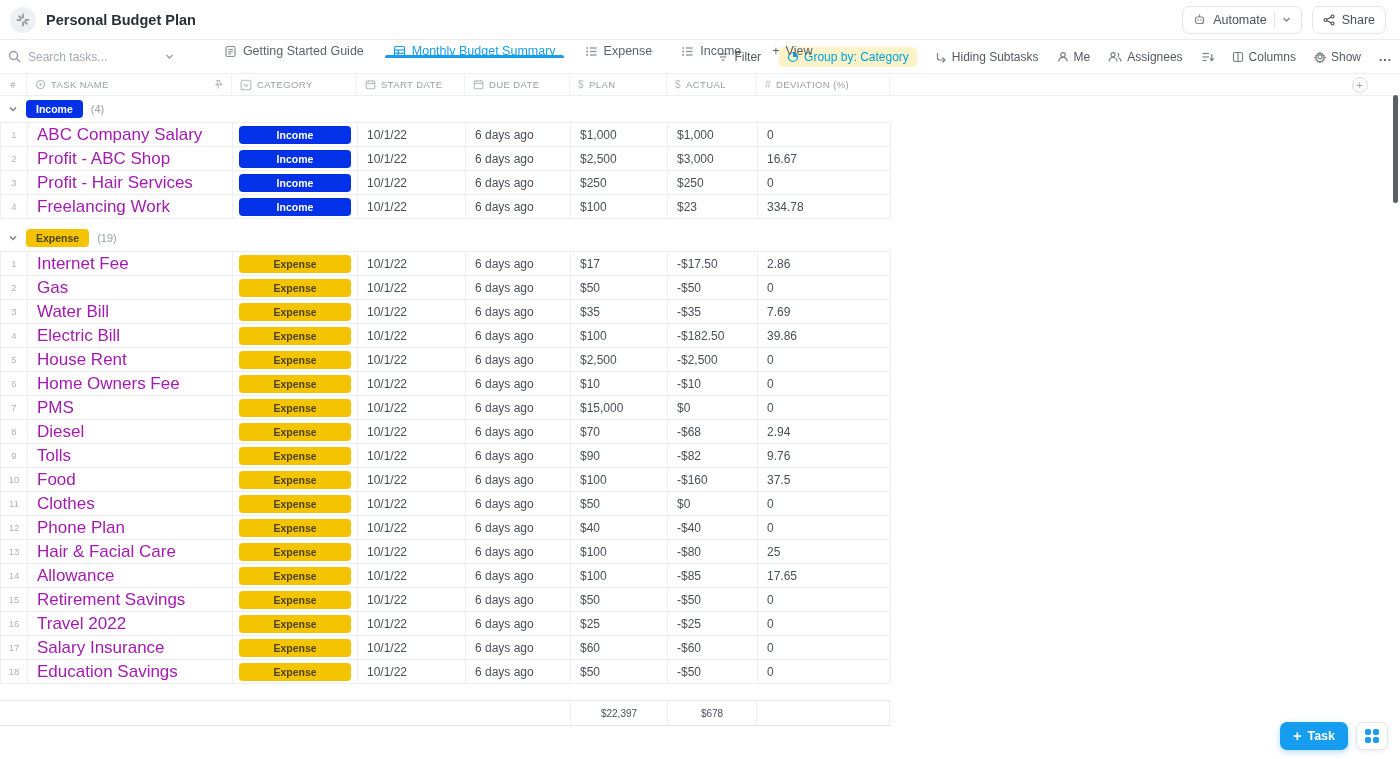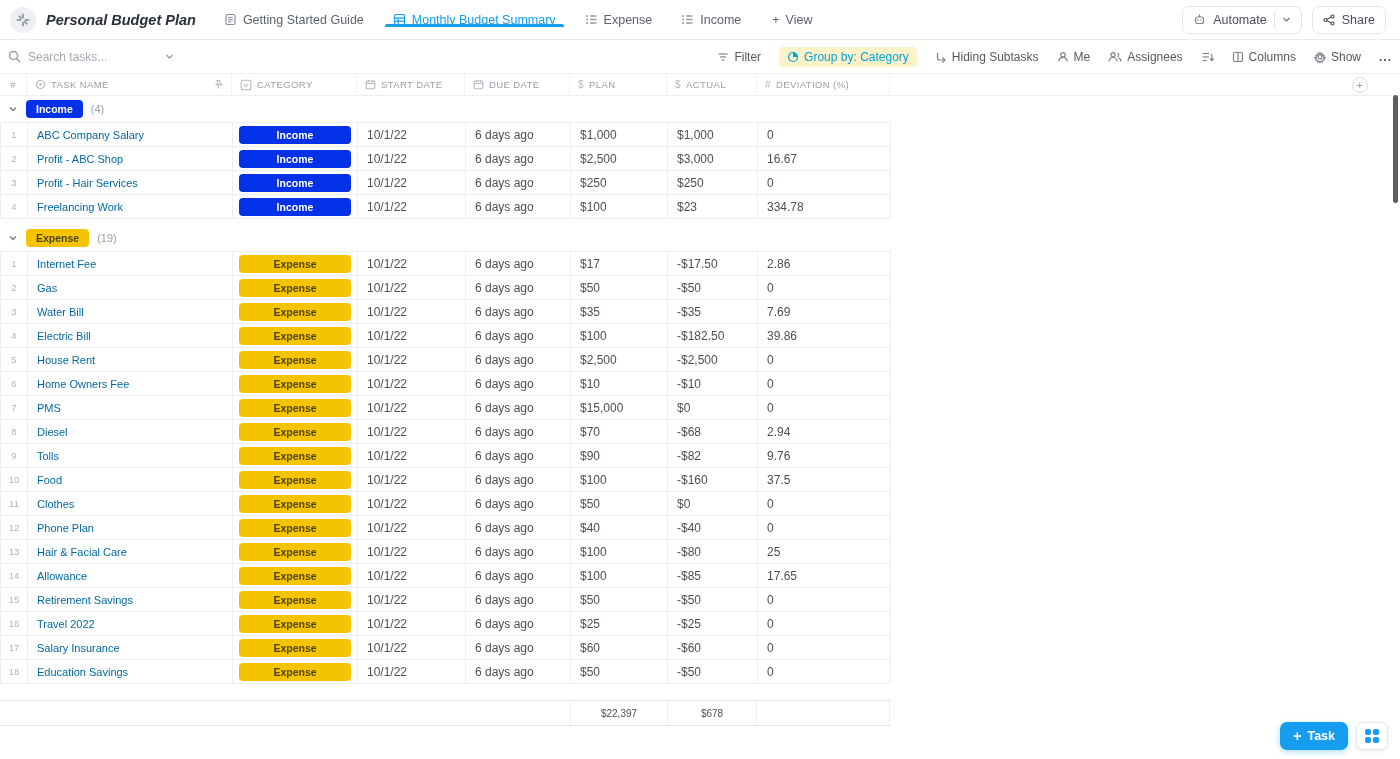--- a/index.html
+++ b/index.html
@@ -1,24 +1,24 @@
 <!DOCTYPE html>
 <html><head>
 <meta charset="utf-8">
 <style>
   * { margin:0; padding:0; box-sizing:border-box; }
   html,body { width:1400px; height:759px; overflow:hidden; background:#fff;
     font-family:"Liberation Sans", sans-serif; color:#3f444c; }
 
   
   .topbar { height:40px; display:flex; align-items:stretch; border-bottom:1px solid #e8eaee; background:#fff; position:relative; }
-  .topbar-left { display:flex; align-items:center; gap:10px; padding:0 14px 0 10px;font-style:italic; }
+  .topbar-left { display:flex; align-items:center; gap:10px; padding:0 14px 0 10px; }
   .app-logo { width:26px; height:26px; border-radius:50%; background:#eef0f3; display:flex; align-items:center; justify-content:center; color:#9aa0a8; font-size:14px; }
   .board-title { font-size:14.5px; font-weight:bold; color:#2b3037; white-space:nowrap; }
-  .tabs { display:flex; align-items:center; }
+  .tabs { display:flex; align-items:flex-start;margin-top:44px; }
   .tab { display:flex; align-items:center; gap:6px; padding:0 14px; font-size:12.5px; color:#5d636c; position:relative; cursor:pointer; }
   .tab .ticon { color:#8b919a; display:flex; }
   .tab.active { color:#169df0; font-weight:normal; }
   .tab.active .ticon { color:#169df0; }
   .tab.active::after { content:""; position:absolute; left:6px; right:6px; bottom:0; height:3px; background:#169df0; border-radius:2px 2px 0 0; }
   .tab-sep { width:1px; background:#e8eaee; margin:11px 0; }
   .add-view { display:flex; align-items:center; gap:6px; padding:0 16px; font-size:12.5px; color:#5d636c; cursor:pointer; }
   .topbar-right { margin-left:auto; display:flex; align-items:center; gap:10px; padding-right:14px; }
   .btn-outline { display:flex; align-items:center; gap:7px; border:1px solid #e3e6ea; border-radius:7px; height:28px; padding:0 10px; font-size:12.5px; color:#4a4f57; background:#fff; cursor:pointer;text-align:center; }
   .btn-outline .divider { width:1px; height:16px; background:#e3e6ea; }
@@ -47,21 +47,21 @@
   .group { margin-bottom:6px; }
   .group-head { height:26px; display:flex; align-items:center; gap:8px; padding-left:8px; }
   .chev { color:#7c828a; display:flex; cursor:pointer; }
   .group-badge { font-size:10.5px; font-weight:bold; padding:3px 10px; border-radius:4px; cursor:pointer; }
   .group-count { font-size:11px; color:#9aa0a8; }
   .rows { border:1px solid #eceef1; border-bottom:none; width:891px; }
   .grid-row { display:grid; grid-template-columns:var(--cols); height:24px; border-bottom:1px solid #eceef1; background:#fff; }
   .grid-row .c { display:flex; align-items:center; border-right:1px solid #eceef1; overflow:hidden; padding:0 9px; font-size:12px; color:#4a4f57; }
   .grid-row .c:last-child { border-right:none; }
   .c.num { justify-content:center; font-size:9.5px; color:#b0b4ba; padding:0; }
-  .c.name { font-size:11px; color:#0369a1; cursor:pointer; }
+  .c.name { font-size:17px; color:#a21caf; cursor:pointer; }
   .c.cat { justify-content:center; padding:0 6px; }
   .cat-badge { width:100%; text-align:center; font-size:10.5px; font-weight:bold; padding:3px 0; border-radius:4px; cursor:pointer; }
   .new-task { height:24px; display:flex; align-items:center; padding-left:26px; font-size:11.5px; color:#7c828a; cursor:pointer; }
 
   .footer-row { height:26px; display:grid; grid-template-columns:var(--cols); border-top:1px solid #e4e6ea; border-bottom:1px solid #e4e6ea; width:891px; background:#fff; }
   .footer-row .fc { display:flex; align-items:center; justify-content:center; font-size:10px; color:#4a4f57; }
   .footer-row .fc.bord { border-left:1px solid #eceef1; }
   .footer-row .fc.bord-r { border-right:1px solid #eceef1; }
 
   

